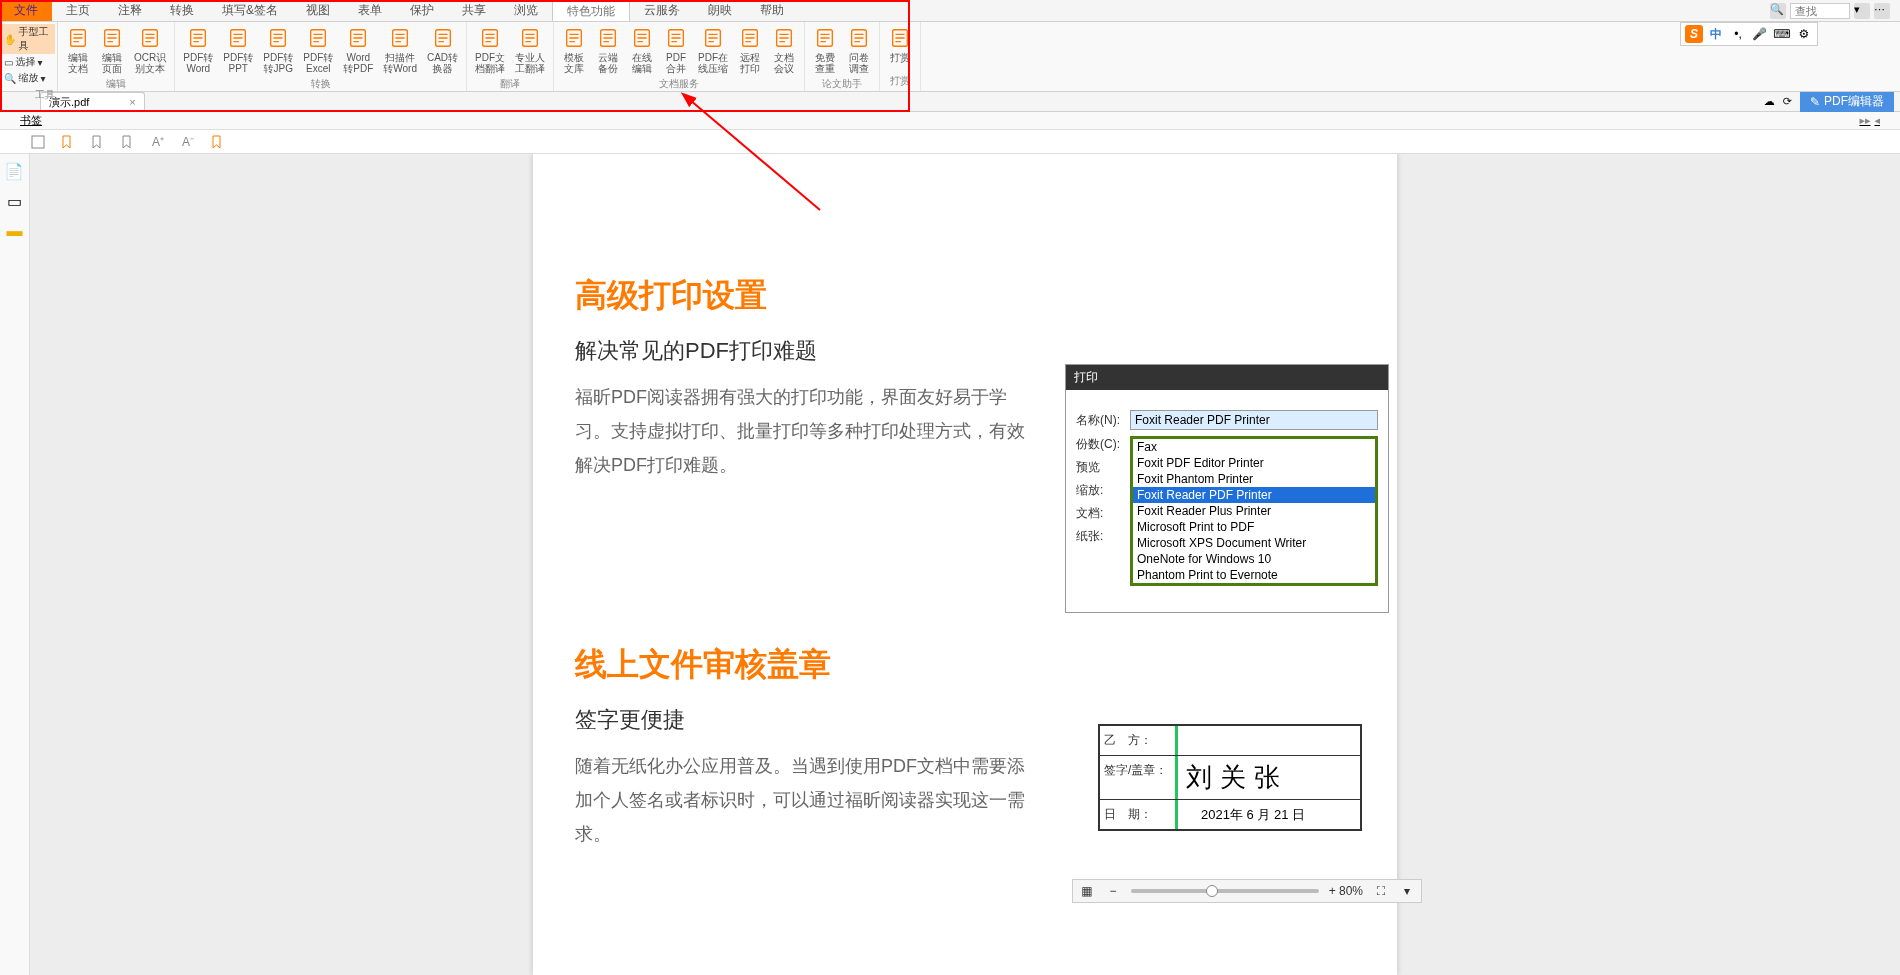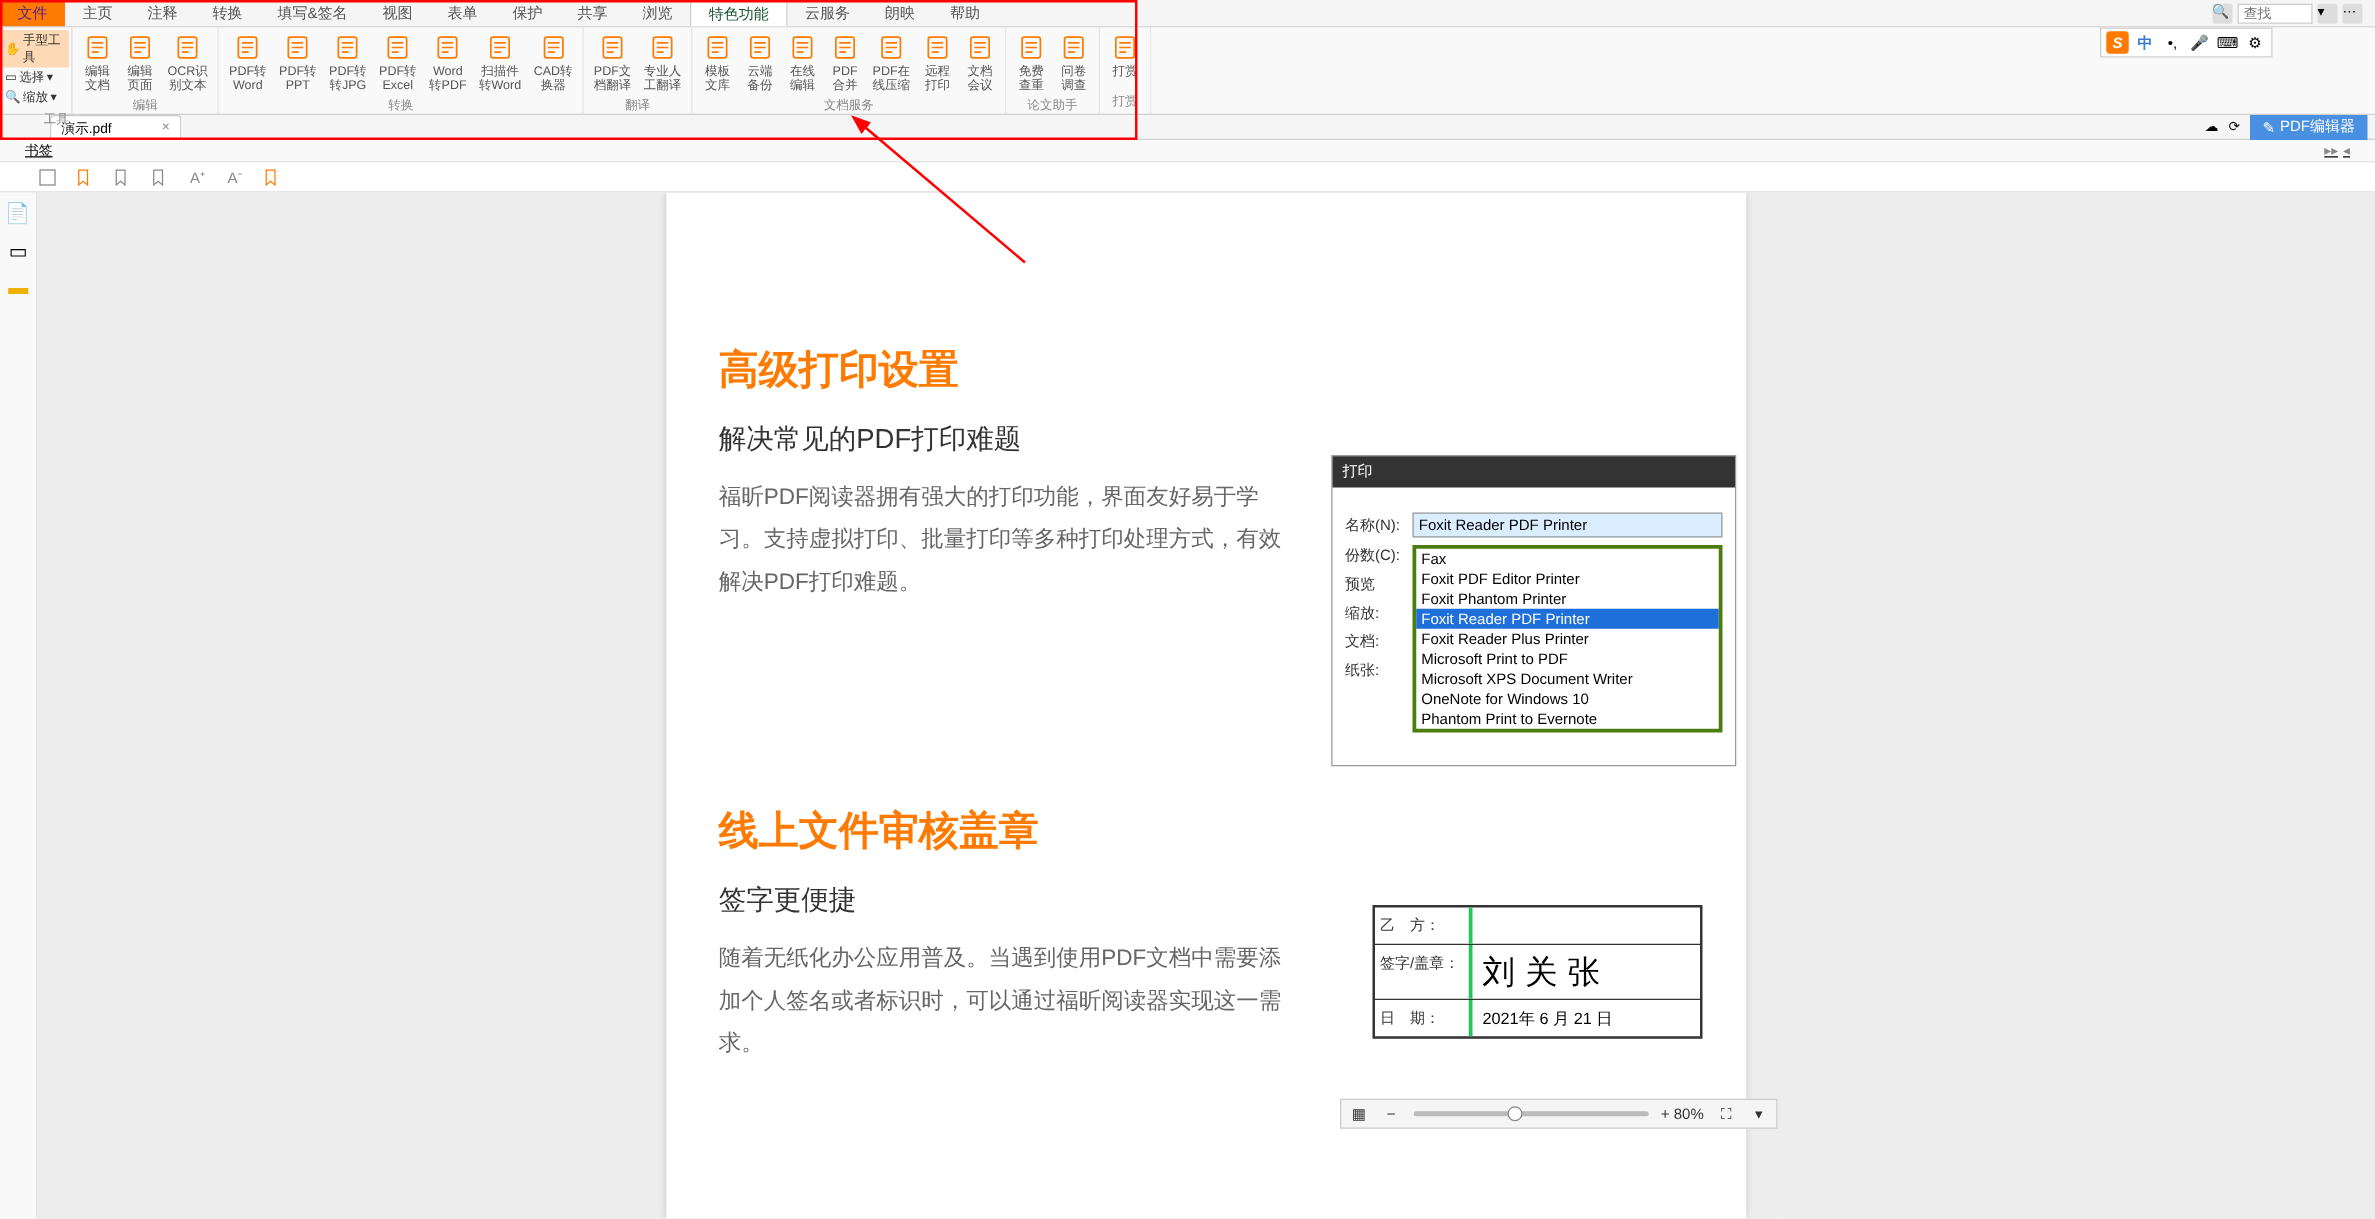--- a/index.html
+++ b/index.html
@@ -2,21 +2,21 @@
 <html><head>
 <meta charset="utf-8">
 <style>
 * { margin: 0; padding: 0; box-sizing: border-box; font-family: "Microsoft YaHei", sans-serif; }
 body { background: #f0f0f0; width: 1900px; height: 975px; overflow: hidden; position: relative; }
 
 
 .menu-tabs { height: 22px; background: #f5f5f5; border-bottom: 1px solid #d0d0d0; display: flex; align-items: stretch; font-size: 12px; }
 .menu-tab { padding: 0 14px; display: flex; align-items: center; cursor: pointer; color: #555; }
 .menu-tab.active-file { background: #ff7a00; color: #4c1d95; }
-.menu-tab.active-feature { background: #fff; border: 1px solid #ccc; border-bottom: none; color: #14532d; }
+.menu-tab.active-feature { background: #fff; border: 1px solid #ccc; border-bottom: none; color: #737373; }
 .menu-right { margin-left: auto; display: flex; align-items: center; gap: 4px; padding-right: 10px; font-size: 11px; }
 .search-top { border: 1px solid #ccc; padding: 1px 4px; width: 60px; font-size: 11px; }
 .mini-icon { width: 16px; height: 16px; background: #ddd; border-radius: 2px; }
 
 
 .ribbon { height: 70px; background: #f9f9f9; border-bottom: 1px solid #d0d0d0; display: flex; position: relative; }
 .red-box { position: absolute; top: -22px; left: 0; width: 910px; height: 112px; border: 2px solid red; pointer-events: none; z-index: 50; }
 .ribbon-left { width: 58px; border-right: 1px solid #ddd; display: flex; flex-direction: column; font-size: 10px; padding: 2px; }
 .ribbon-left-item { padding: 1px 2px; display: flex; align-items: center; gap: 2px; color: #333; }
 .ribbon-left-item.active { background: #fdd9b5; }
@@ -65,21 +65,21 @@
 .print-label { color: #333; width: 50px; }
 .print-combo { flex: 1; border: 1px solid #999; padding: 2px 4px; background: #dbeeff; }
 .print-left { display:flex; flex-direction:column; gap: 6px; color:#333; width:50px; }
 .print-list { border: 3px solid #4d7c0f; background: #fff; flex:1; }
 .print-list-item { padding: 1px 4px; }
 .print-list-item.selected { background: #1e6fd9; color: #fff; }
 
 
 .sign-box { position: absolute; top: 570px; left: 565px; width: 264px; border: 2px solid #333; background: #fff; font-size: 13px; }
 .sign-row { display: flex; border-bottom: 1px solid #333; }
-.sign-row:last-child { border-bottom: none; }
+.sign-row:last-child { border-bottom: none; gap: 15px; }
 .sign-cell-l { width: 78px; padding: 6px 4px; border-right: 3px solid #22c55e; font-size: 12px; color:#333; }
 .sign-cell-r { flex: 1; padding: 4px 8px; display:flex; align-items:center; }
 .sign-name { font-family: Liberation Serif, serif; font-size: 26px; letter-spacing: 8px; }
 
 
 .zoom-bar { position: absolute; top: 725px; left: 539px; width: 350px; height: 24px; display: flex; align-items: center; gap: 10px; font-size: 12px; color: #333; background:#f5f5f5; padding: 2px 6px; border:1px solid #ccc; }
 .zoom-icon { width: 16px; height: 16px; display:flex; align-items:center; justify-content:center; }
 .zoom-track { flex: 1; height: 4px; background: #bbb; position: relative; border-radius: 2px; }
 .zoom-thumb { position: absolute; top: -4px; left: 40%; width: 12px; height: 12px; background: #fff; border: 1px solid #888; border-radius: 50%; }
 

